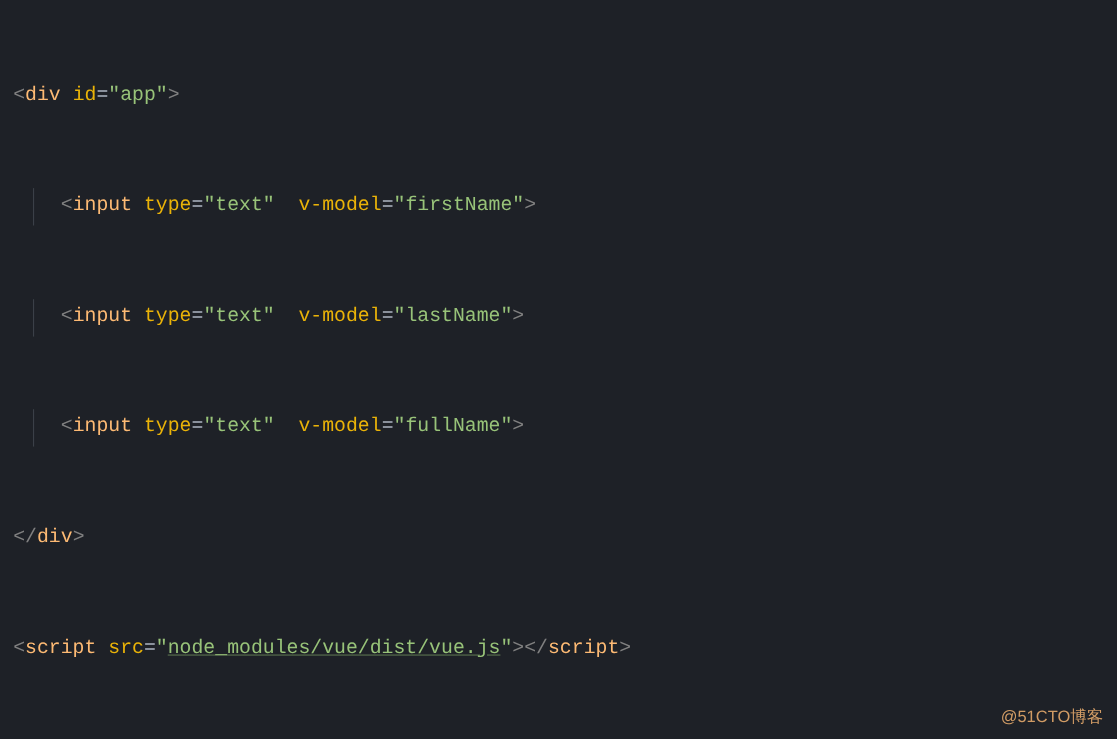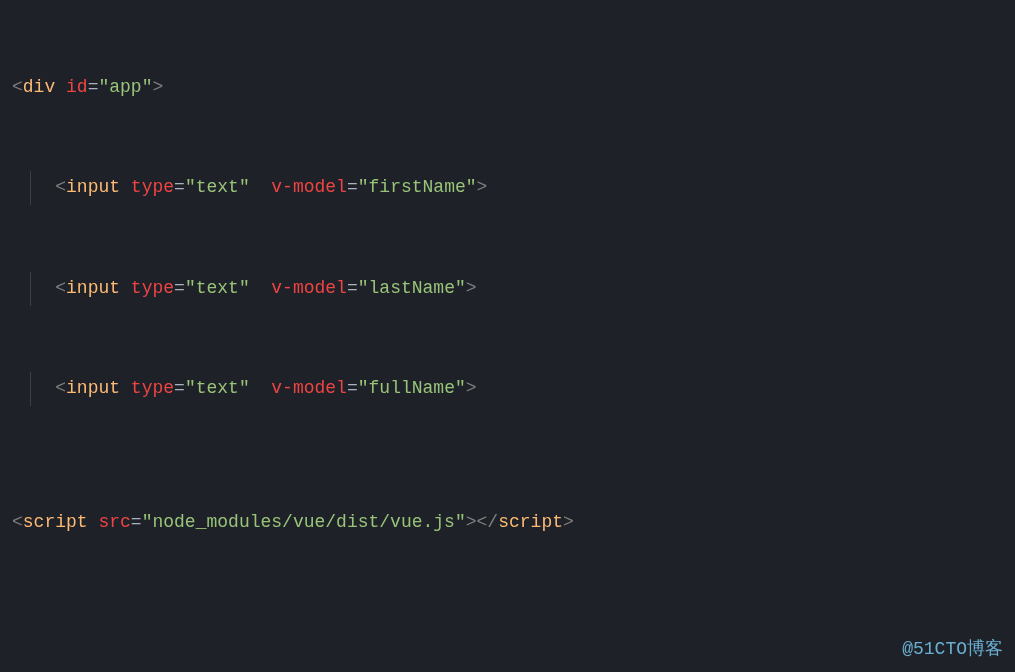--- a/index.html
+++ b/index.html
@@ -25,47 +25,48 @@
     height: 34px;
     background: #3b4048;
     position: absolute;
     top: 0;
   }
   .g1 { left: 30px; }
 
   .punct   { color: #abb2bf; }
   .bracket { color: #808080; }
   .tag     { color: #fdba74; }
-  .attr    { color: #ef4444; }
+  .attr    { color: #eab308; }
   .string  { color: #98c379; }
-  .link    { color: #98c379; text-decoration-color: rgba(152,195,121,0.5); }
+  .link    { color: #98c379; text-decoration: underline; text-decoration-color: rgba(152,195,121,0.5); }
 
   .watermark {
     position: absolute;
     bottom: 6px;
     right: 12px;
-    color: #7dd3fc;
-    font-size: 18px;
-    font-family: Liberation Mono, monospace;
+    color: #fdba74;
+    font-size: 15px;
+    font-family: Liberation Sans, sans-serif;
     opacity: 0.8;
   }
 </style>
 </head>
 <body>
 
 <div class="editor">
 
 <div class="line"><span class="bracket">&lt;</span><span class="tag">div</span> <span class="attr">id</span><span class="punct">=</span><span class="string">"app"</span><span class="bracket">&gt;</span></div>
 
 <div class="line"><span class="indent-guide g1"></span>    <span class="bracket">&lt;</span><span class="tag">input</span> <span class="attr">type</span><span class="punct">=</span><span class="string">"text"</span>  <span class="attr">v-model</span><span class="punct">=</span><span class="string">"firstName"</span><span class="bracket">&gt;</span></div>
 
 <div class="line"><span class="indent-guide g1"></span>    <span class="bracket">&lt;</span><span class="tag">input</span> <span class="attr">type</span><span class="punct">=</span><span class="string">"text"</span>  <span class="attr">v-model</span><span class="punct">=</span><span class="string">"lastName"</span><span class="bracket">&gt;</span></div>
 
 <div class="line"><span class="indent-guide g1"></span>    <span class="bracket">&lt;</span><span class="tag">input</span> <span class="attr">type</span><span class="punct">=</span><span class="string">"text"</span>  <span class="attr">v-model</span><span class="punct">=</span><span class="string">"fullName"</span><span class="bracket">&gt;</span></div>
 
+<div class="line"><span class="bracket">&lt;</span><span class="bracket">/</span><span class="tag">div</span><span class="bracket">&gt;</span></div>
 
 <div class="line"><span class="bracket">&lt;</span><span class="tag">script</span> <span class="attr">src</span><span class="punct">=</span><span class="string">"</span><span class="link">node_modules/vue/dist/vue.js</span><span class="string">"</span><span class="bracket">&gt;</span><span class="bracket">&lt;</span><span class="bracket">/</span><span class="tag">script</span><span class="bracket">&gt;</span></div>
 
 
 
 
 
 
 
 

